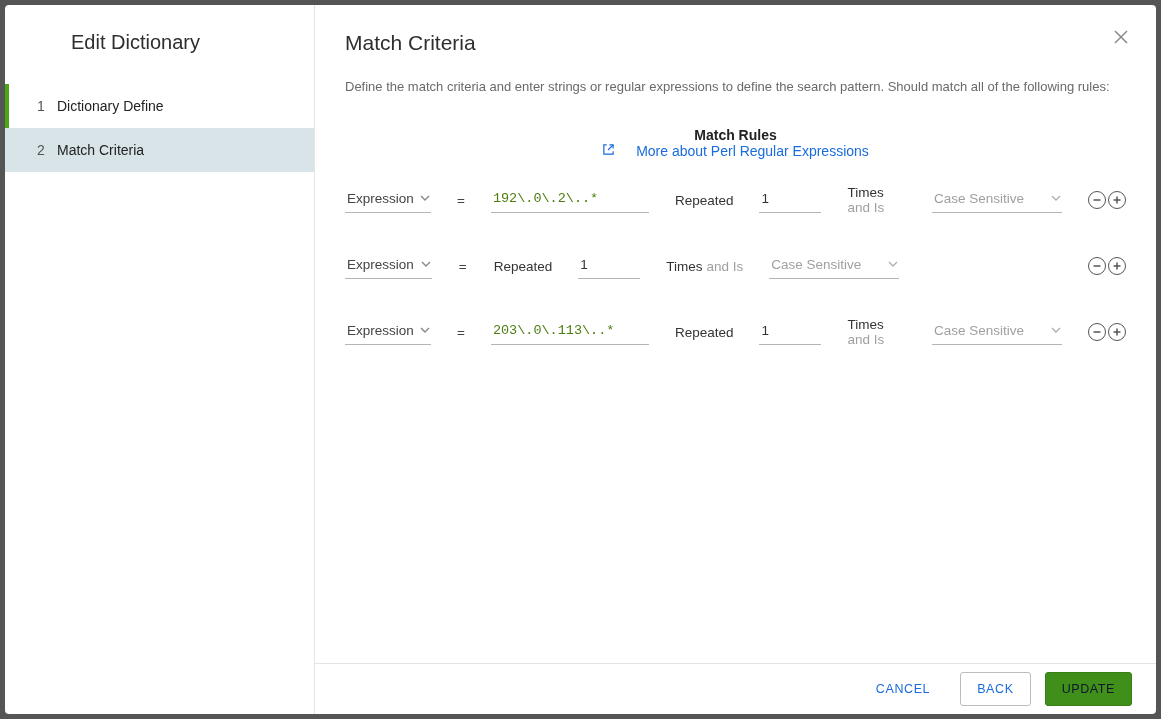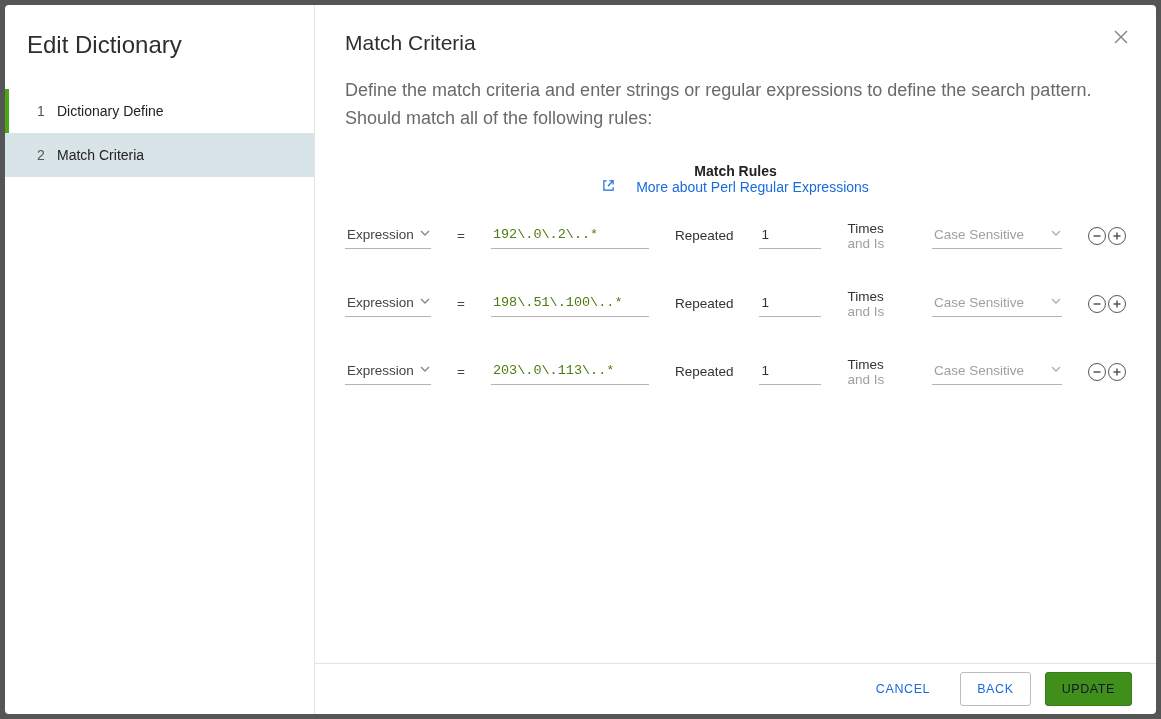--- a/index.html
+++ b/index.html
@@ -21,24 +21,25 @@
     display: flex;
     overflow: hidden;
     position: relative;
   }
   .sidebar {
     width: 310px;
     border-right: 1px solid #e4e4e4;
     padding-top: 26px;
   }
   .sidebar-title {
-    font-size: 24px;
+    font-size: 20px;
     font-weight: 400;
     color: #2e2e2e;
     padding: 0 22px 30px 22px;
+    margin-left: 44px;
   }
   .step {
     display: flex;
     align-items: center;
     padding: 14px 22px 14px 28px;
     font-size: 14px;
     color: #333;
     cursor: pointer;
     border-left: 4px solid transparent;
   }
@@ -78,21 +79,21 @@
     position: absolute;
     top: 22px; right: 24px;
     width: 22px; height: 22px;
     color: #777;
     cursor: pointer;
     background: none; border: none; padding: 0;
     display: flex; align-items: center; justify-content: center;
   }
   .close-btn svg { width: 16px; height: 16px; stroke: #888; }
   .description {
-    font-size: 18px;
+    font-size: 13px;
     color: #6a6a6a;
     line-height: 1.55;
     margin-bottom: 30px;
   }
   .rules-header {
     display: flex;
     justify-content: space-between;
     align-items: center;
     margin-bottom: 26px;
     flex-direction: column;
@@ -293,21 +294,20 @@
         </div>
 
         <div class="rule-row">
           <div class="sel-wrap">
             <span>Expression</span>
             <span class="chev"><svg viewBox="0 0 10 10">
                   <polyline points="1,3 5,7 9,3" stroke-width="1.4" fill="none"></polyline>
                 </svg></span>
           </div>
           <div class="eq">=</div>
-          <input class="text-input" value="198\.51\.100\..*" style="">
           <div class="static-label">Repeated</div>
           <input class="num-input" value="1" style="">
           <div>
             <span class="static-label">Times</span>
             <span class="dim-label">and Is</span>
           </div>
           <div class="sel-wrap case-sel placeholder">
             <span>Case Sensitive</span>
             <span class="chev"><svg viewBox="0 0 10 10">
                   <polyline points="1,3 5,7 9,3" stroke-width="1.4" fill="none"></polyline>

